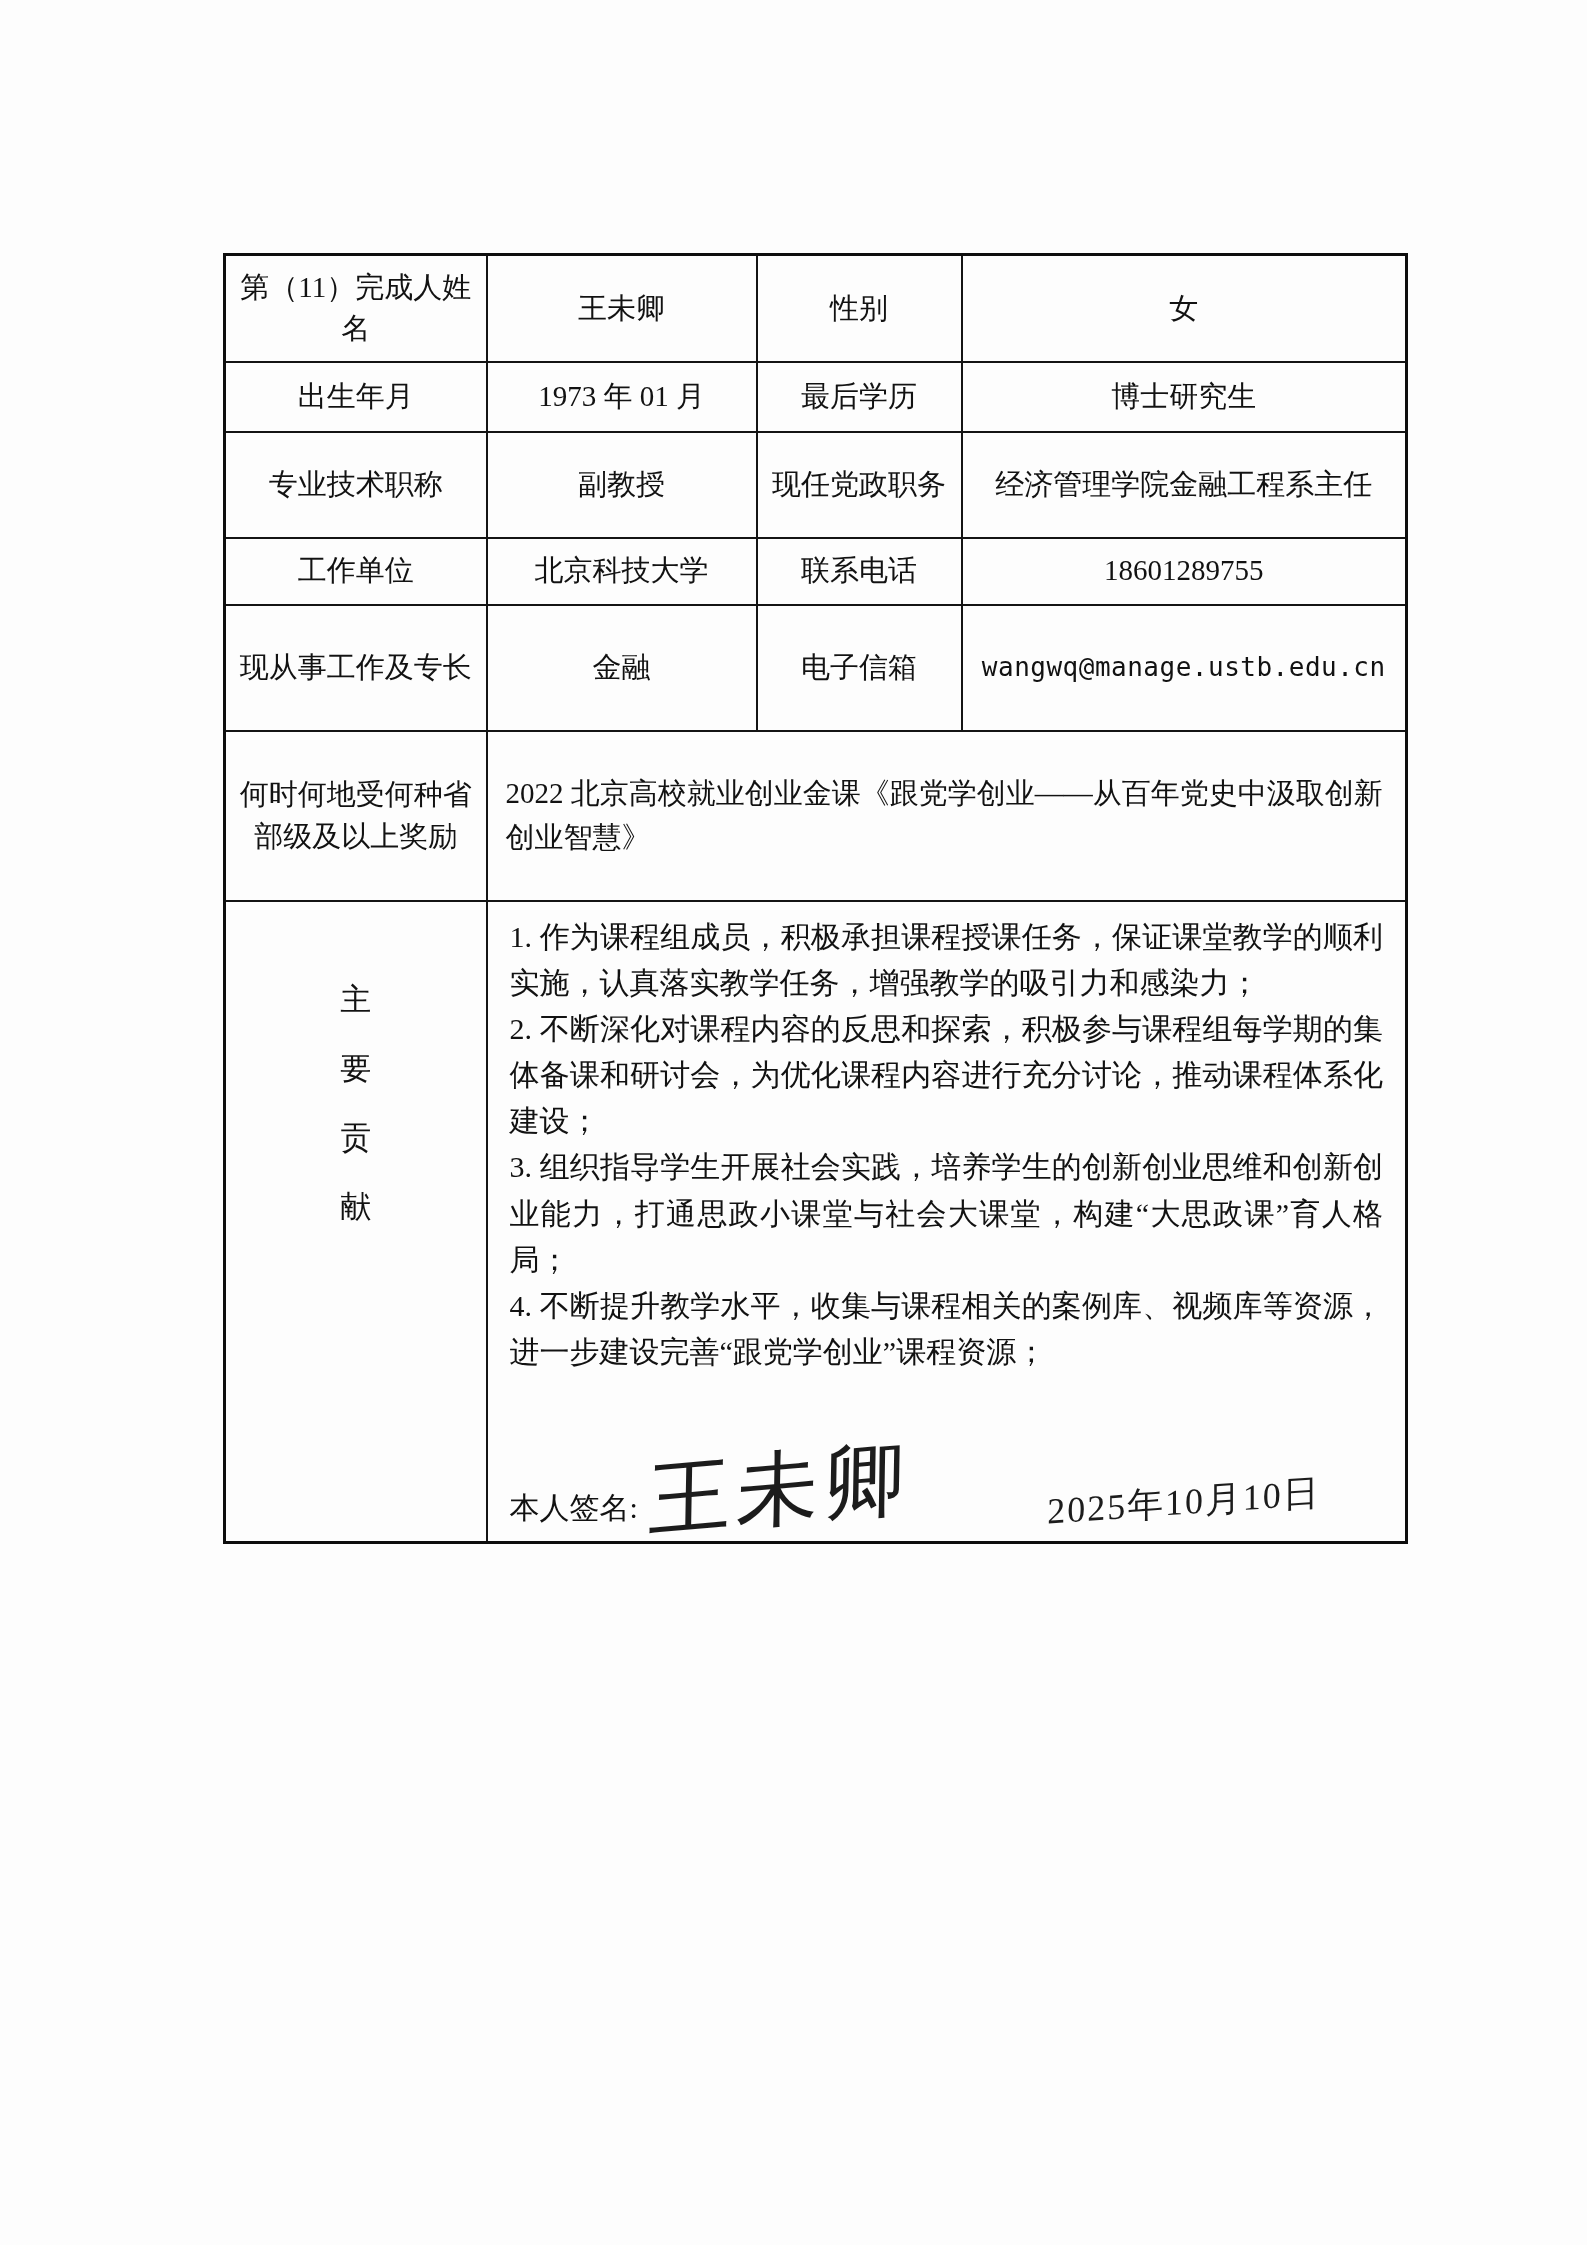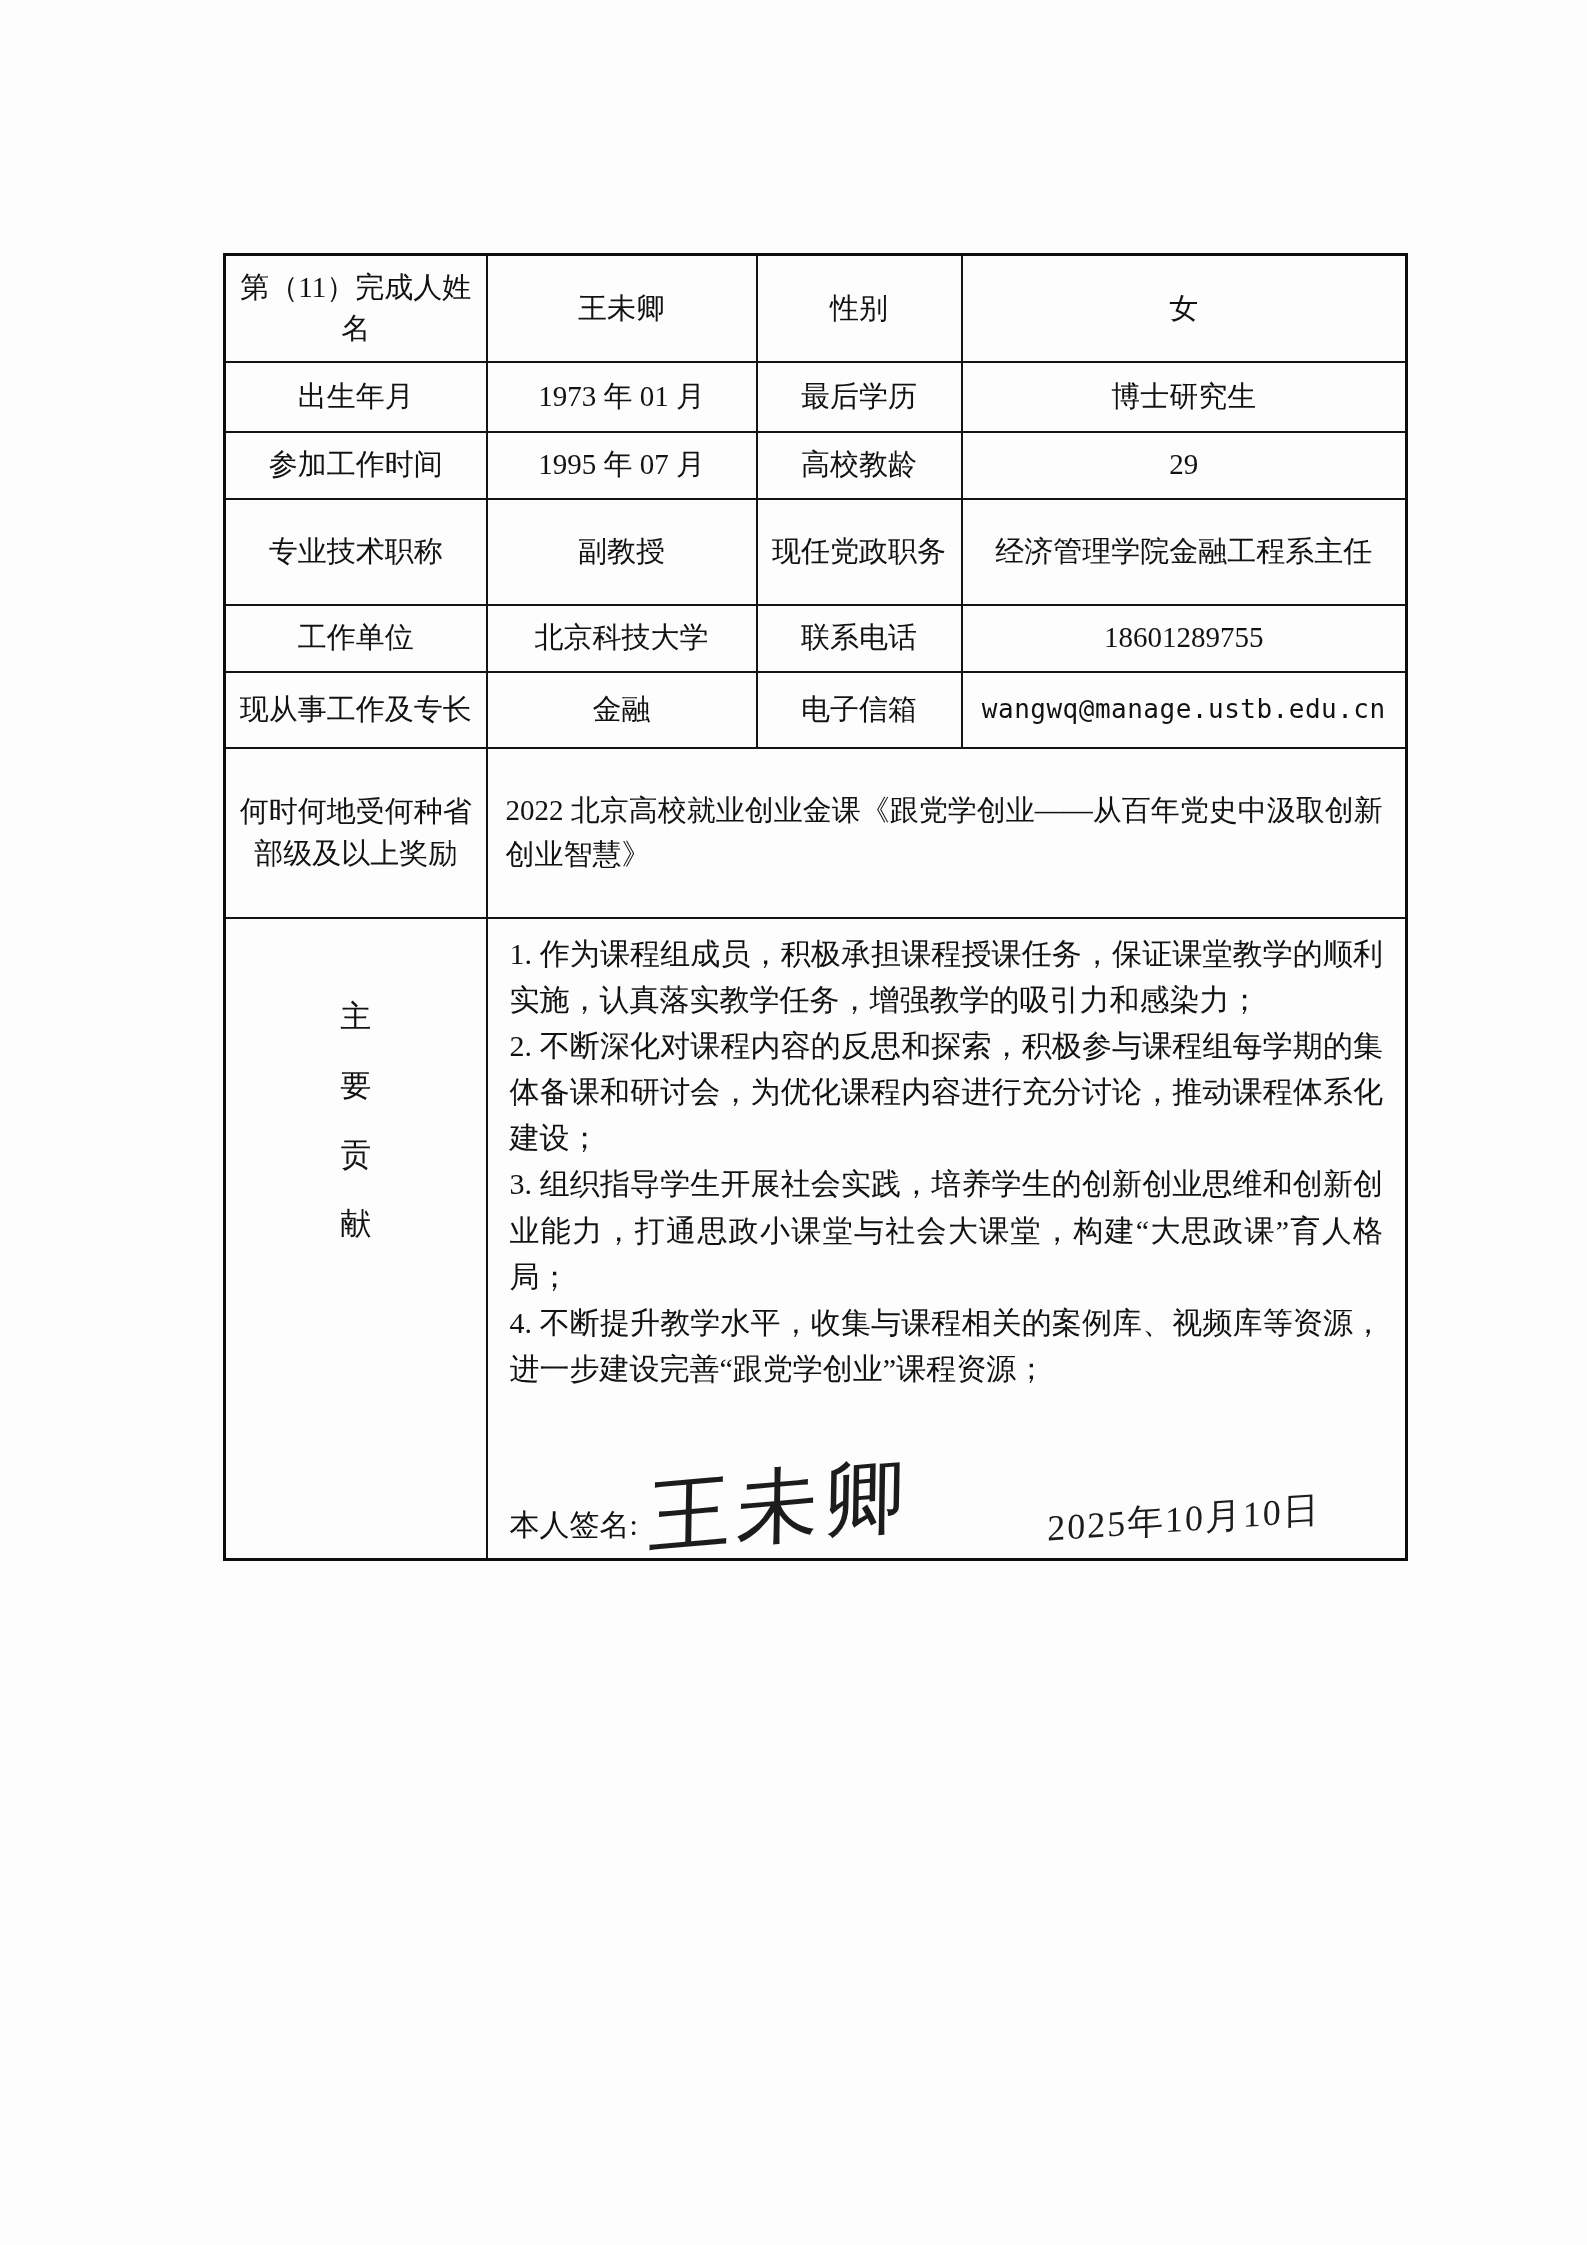--- a/index.html
+++ b/index.html
@@ -26,21 +26,21 @@
     font-size:29px;
     line-height:1.42;
     padding:4px 10px;
     color:#121212;
   }
   tr.r1 { height:107px; }
   tr.r2 { height:70px; }
   tr.r3 { height:67px; }
   tr.r4 { height:106px; }
   tr.r5 { height:67px; }
-  tr.r6 { height:76px; }
+  tr.r6 { height:126px; }
   tr.r7 { height:104px; }
   tr.r8 { height:170px; }
   tr.r9 { height:620px; }
   td.mono {
     font-family:"DejaVu Sans Mono","Liberation Mono",monospace;
     font-size:26px;
     letter-spacing:0.5px;
   }
   td.award-value {
     text-align:left;
@@ -106,26 +106,20 @@
       <td>女</td>
     </tr>
 
     <tr class="r2">
       <td>出生年月</td>
       <td>1973 年 01 月</td>
       <td>最后学历</td>
       <td>博士研究生</td>
     </tr>
 
-    <tr class="r3">
-      <td>参加工作时间</td>
-      <td>1995 年 07 月</td>
-      <td>高校教龄</td>
-      <td>29</td>
-    </tr>
 
     <tr class="r4">
       <td>专业技术职称</td>
       <td>副教授</td>
       <td>现任党政职务</td>
       <td>经济管理学院金融工程系主任</td>
     </tr>
 
     <tr class="r5">
       <td>工作单位</td>

